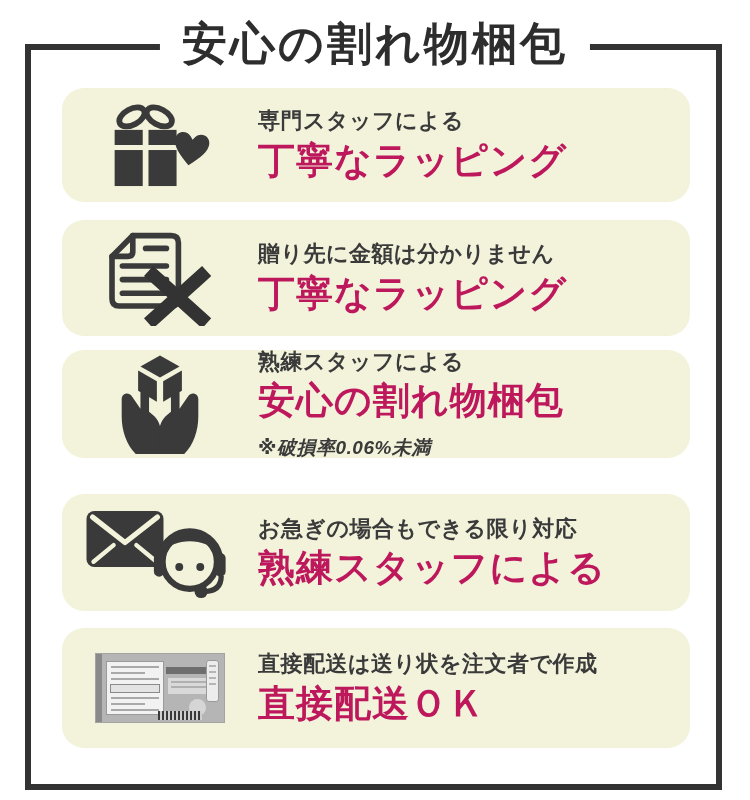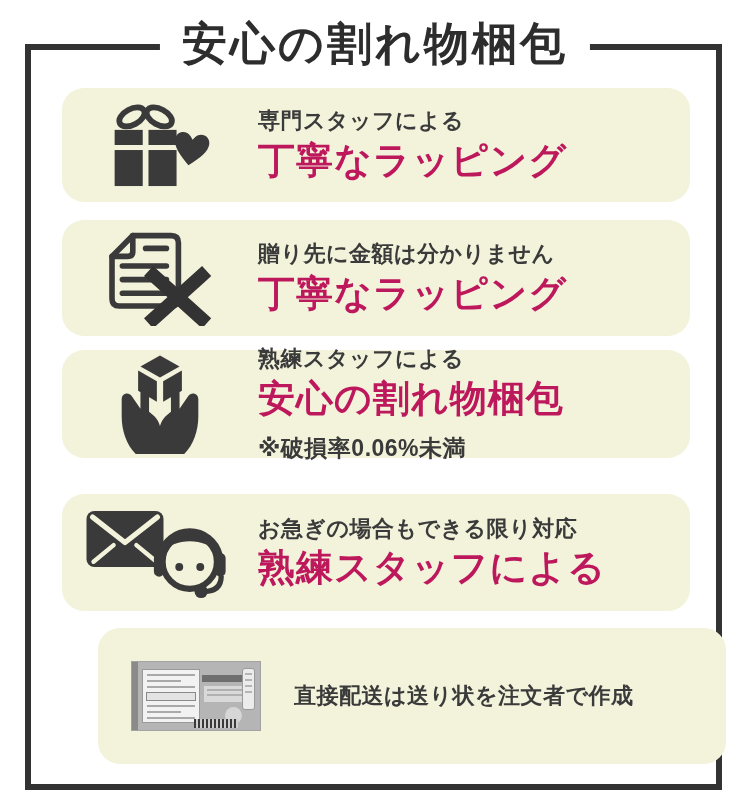--- a/index.html
+++ b/index.html
@@ -29,37 +29,37 @@
 
   .benefit-row{
     position:absolute;left:62px;width:628px;
     background:var(--row-bg);border-radius:22px;
     display:flex;align-items:center;
   }
   .row-1{top:88px;height:114px;}
   .row-2{top:220px;height:116px;}
   .row-3{top:350px;height:108px;}
   .row-4{top:494px;height:117px;justify-content:center;}
-  .row-5{top:628px;height:136px;margin-left:36px;}
+  .row-5{top:628px;height:120px;}
 
   .icon-box{
     flex:0 0 196px;display:flex;align-items:center;justify-content:center;
   }
   .text-box{flex:1;padding-right:8px;}
   .sub-text{
     font-size:22px;font-weight:700;color:var(--ink);
     line-height:1.3;letter-spacing:0.5px;
   }
   .main-text{
     font-size:37px;font-weight:900;color:#be185d;
     line-height:1.22;letter-spacing:1px;margin-top:2px;
   }
   .note-text{
-    font-size:23px;font-weight:800;color:var(--ink);
-    line-height:1.2;margin-top:14px;letter-spacing:0.5px;
+    font-size:19px;font-weight:800;color:var(--ink);
+    line-height:1.2;margin-top:14px;letter-spacing:0.5px;font-style:italic;
   }
 
   
   .label-photo{position:relative;width:128px;height:68px;background:#b5b5b5;overflow:hidden;box-shadow:0 0 0 1px #a3a3a3;}
   .lp-leftstrip{position:absolute;left:0;top:0;width:6px;height:68px;background:#8a8a8a;}
   .lp-doc{position:absolute;left:10px;top:7px;width:58px;height:54px;background:#f2f2f2;border:1px solid #9a9a9a;}
   .lp-line{height:2px;background:#a9a9a9;margin:4px 4px 0 4px;}
   .lp-line.short{width:60%;}
   .lp-highlight{height:9px;border:1px solid #8a8a8a;margin:4px 3px 0 3px;background:#e3e3e3;}
   .lp-darkbar{position:absolute;left:70px;top:13px;width:48px;height:7px;background:#6e6e6e;}
@@ -192,16 +192,17 @@
           <div class="lp-line"></div>
           <div class="lp-line"></div>
           <div class="lp-line"></div>
         </div>
         <div class="lp-circle"></div>
         <div class="lp-barcode"></div>
       </div>
     </div>
     <div class="text-box">
       <div class="sub-text">直接配送は送り状を注文者で作成</div>
+      <div class="main-text">直接配送ＯＫ</div>
     </div>
   </div>
 
 </div>
 
 </body></html>

